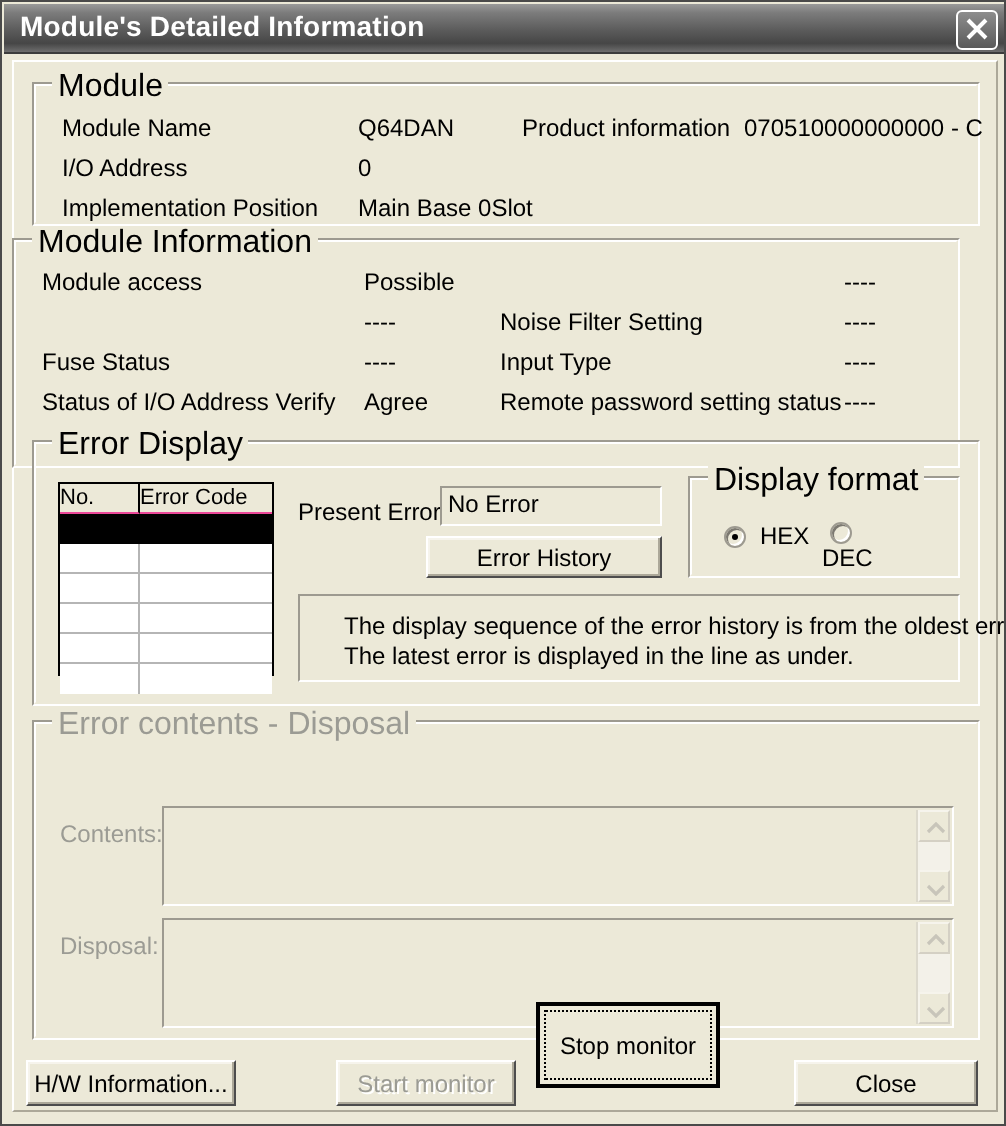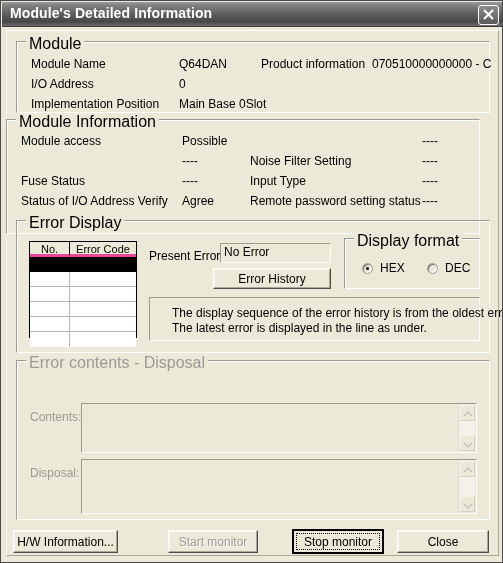--- a/index.html
+++ b/index.html
@@ -162,24 +162,23 @@
   
   .table {
     position: absolute;
     box-sizing: border-box;
     background: #ffffff;
     border: 1px solid #000000;
   }
   .trow { display: flex; width: 100%; box-sizing: border-box; }
   .thead .tcell {
     background: #ece9d8;
-    border-bottom: 3px solid #ec4899;
+    border-bottom: 1px solid #ec4899;
     font-size: 11px;
     color: #000000;
-    text-align: center;
   }
   .tcell {
     box-sizing: border-box;
     height: 15px;
     line-height: 15px;
     font-size: 11px;
     overflow: hidden;
     white-space: nowrap;
   }
   .tcell.c0 { width: 40px; border-right: 1px solid #000000; }
@@ -361,21 +360,21 @@
 
       <div class="btn" style="left:196px; top:47px; width:118px; height:21px;">Error History</div>
 
       <div class="group" style="left:327px; top:17px; width:136px; height:51px;">
         <div class="group-inner"></div>
         <div class="group-title">Display format</div>
         <div class="radio on" style="left:17px; top:22px;">
           <span class="dot"></span>
           <span>HEX</span>
         </div>
-        <div class="radio" style="left:82px; top:22px;">
+        <div class="radio" style="left:66px; top:22px;flex-direction:column;">
           <span class="dot"></span>
           <span>DEC</span>
         </div>
       </div>
 
       <div class="infopanel" style="left:132px; top:76px; width:331px; height:44px;">
         <div class="line" style="top:8px;">The display sequence of the error history is from the oldest error.</div>
         <div class="line" style="top:23px;">The latest error is displayed in the line as under.</div>
       </div>
     </div>
@@ -414,20 +413,20 @@
               </svg>
           </div>
         </div>
       </div>
     </div>
 
     <div class="btn" style="left:11px; top:503px; width:105px; height:23px;">H/W Information...</div>
 
     <div class="btn disabled" style="left:166px; top:503px; width:90px; height:23px;">Start monitor</div>
 
-    <div class="btn default" style="left:266px; top:502px; width:92px; height:25px;margin-left:24px;">
+    <div class="btn default" style="left:266px; top:474px; width:92px; height:43px;">
       <span class="focusrect"></span>
       <span>Stop monitor</span>
     </div>
 
     <div class="btn" style="left:395px; top:503px; width:92px; height:23px;">Close</div>
   </div>
 </div>
 
 </body></html>

